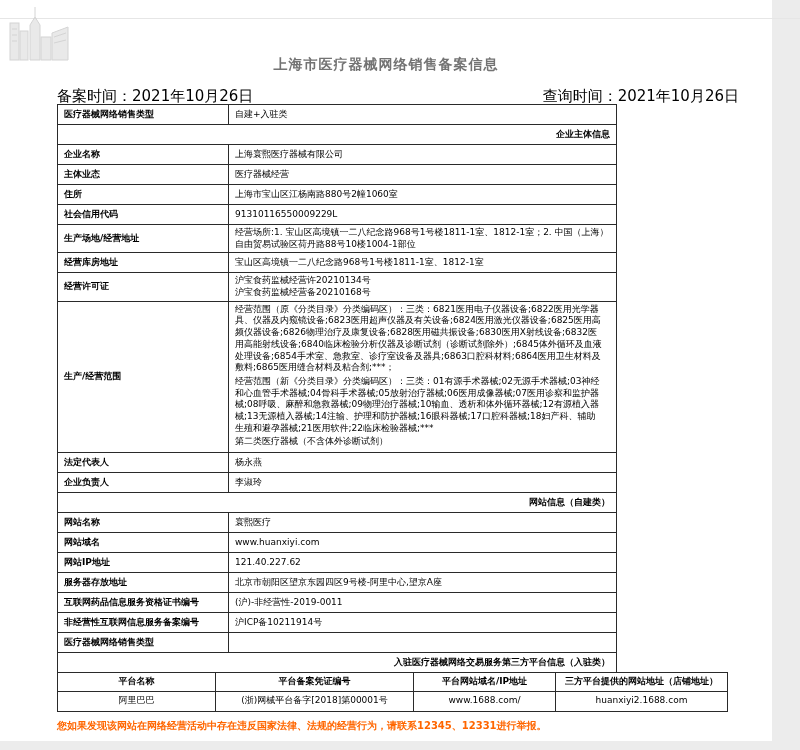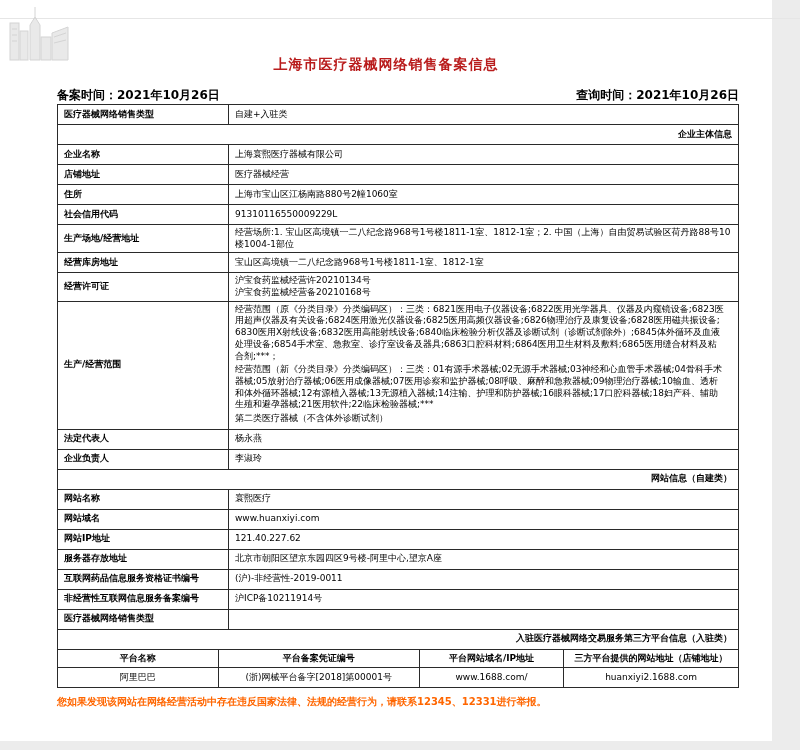--- a/index.html
+++ b/index.html
@@ -16,34 +16,34 @@
     background:#ffffff;
   }
   .topline{
     position:absolute;left:0;top:18px;width:800px;
     border-top:1px solid #e6e6e6;
   }
   .logo{position:absolute;left:8px;top:3px;opacity:.75;}
   .title{
     position:absolute;left:0;top:56px;width:772px;
     text-align:center;
-    color:#b91c1c;
+    color:#737373;
     font-weight:bold;
     font-size:14px;
     letter-spacing:1px;
   }
   .times{
     position:absolute;left:57px;top:87px;width:682px;
     display:flex;justify-content:space-between;
-    font-size:12px;font-weight:bold;
+    font-size:15px;font-weight:normal;
   }
   .content{
     position:absolute;left:57px;top:104px;width:682px;
   }
-  table{border-collapse:collapse;width:682px;table-layout:fixed;}
+  table{border-collapse:collapse;width:560px;table-layout:fixed;}
   td,th{
     border:1px solid #2a2a2a;
     font-size:9px;
     padding:2px 6px;
     vertical-align:middle;
     line-height:1.3;
     word-break:break-all;
     overflow:hidden;
   }
   .lbl{width:158px;font-weight:bold;height:15px;}
@@ -99,21 +99,21 @@
       <td class="val">自建+入驻类</td>
     </tr>
     <tr>
       <td class="section" colspan="2">企业主体信息</td>
     </tr>
     <tr>
       <td class="lbl">企业名称</td>
       <td class="val">上海寰熙医疗器械有限公司</td>
     </tr>
     <tr>
-      <td class="lbl">店铺地址</td>
+      <td class="lbl">主体业态</td>
       <td class="val">医疗器械经营</td>
     </tr>
     <tr>
       <td class="lbl">住所</td>
       <td class="val">上海市宝山区江杨南路880号2幢1060室</td>
     </tr>
     <tr>
       <td class="lbl">社会信用代码</td>
       <td class="val">91310116550009229L</td>
     </tr>

